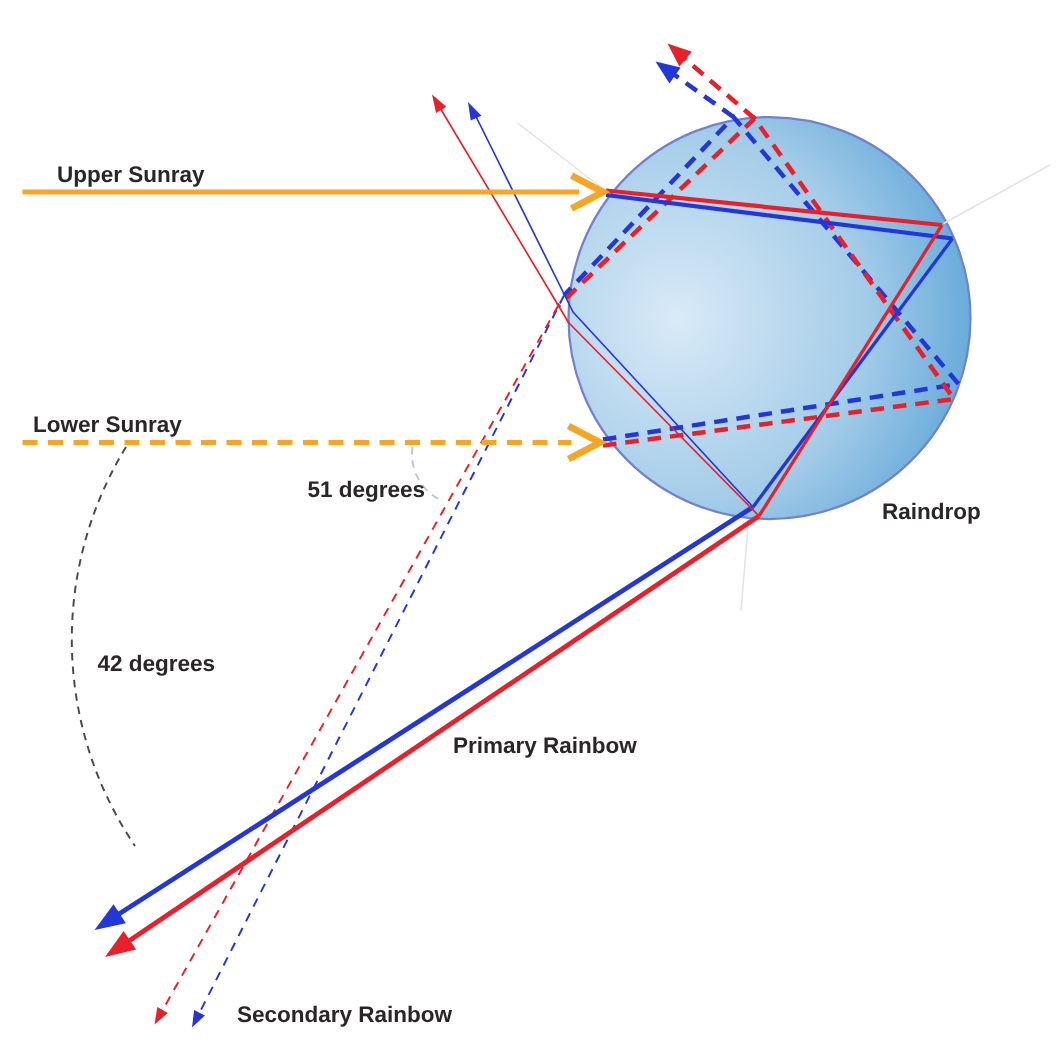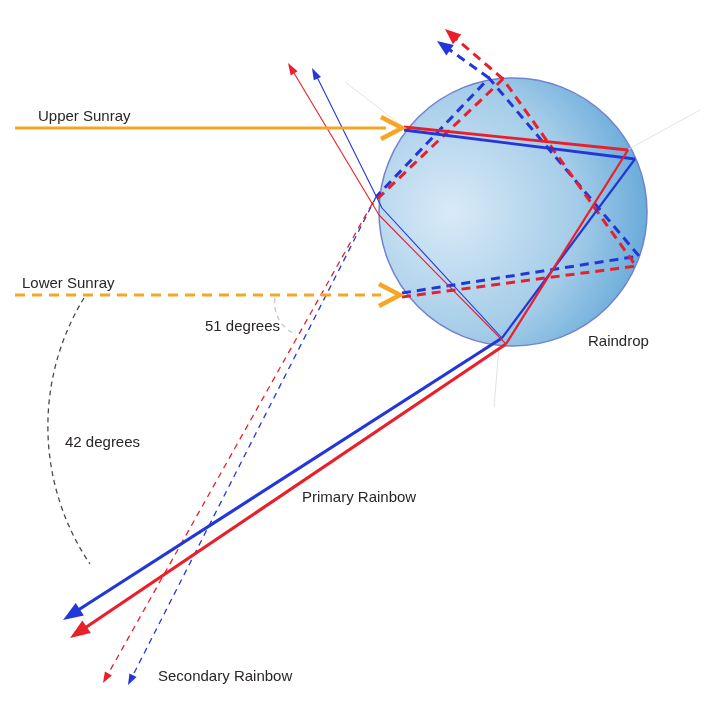--- a/index.html
+++ b/index.html
@@ -1,17 +1,17 @@
 <!DOCTYPE html>
 <html><head>
 <meta charset="utf-8">
 <style>
   html,body{margin:0;padding:0;background:#fff;}
   .stage{position:relative;width:705px;height:705px;background:#fff;overflow:hidden;
-         font-family:"Liberation Sans",sans-serif;}
+         font-family:"Liberation Sans",sans-serif;font-weight:bold;}
   svg{position:absolute;left:0;top:0;}
   text{fill:#2A2627;font-size:15px;font-family:"Liberation Sans",sans-serif;}
   .ray-entry{fill:none;stroke-width:2.8;}
   .ray-internal{fill:none;stroke-width:2.2;}
   .ray-exit-bold{fill:none;stroke-width:3.2;}
   .ray-thin{fill:none;stroke-width:1.1;}
   .ray-dash-thick{fill:none;stroke-width:3;stroke-dasharray:9 6;}
   .ray-dash-thin{fill:none;stroke-width:1.3;stroke-dasharray:6 5;}
   .sun-solid{fill:none;stroke-width:3.2;}
   .sun-dash{fill:none;stroke-width:3.2;stroke-dasharray:10 7;}

